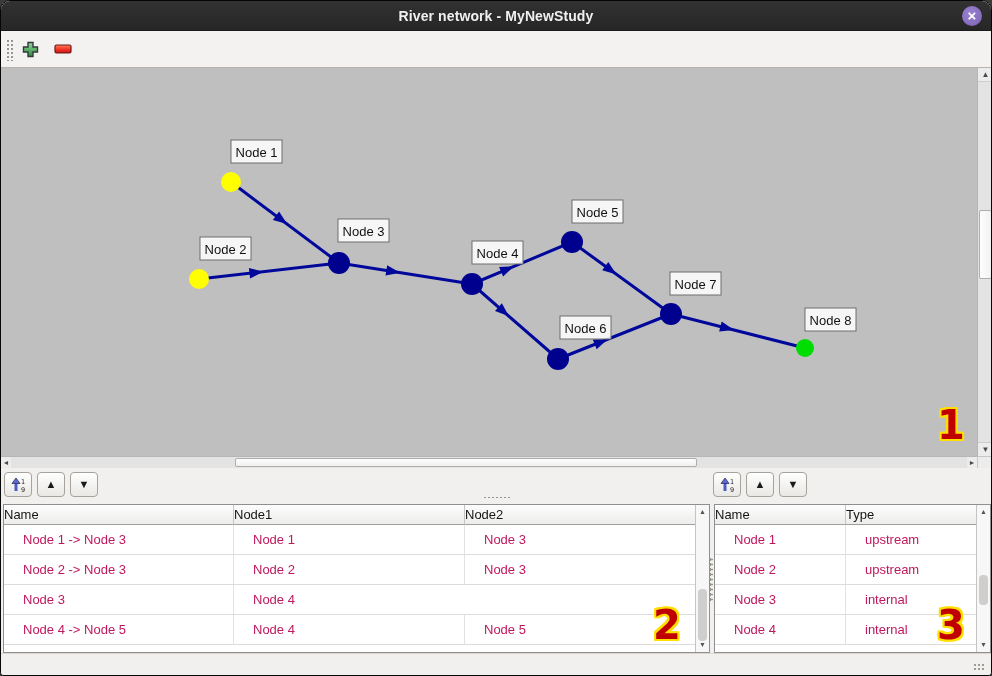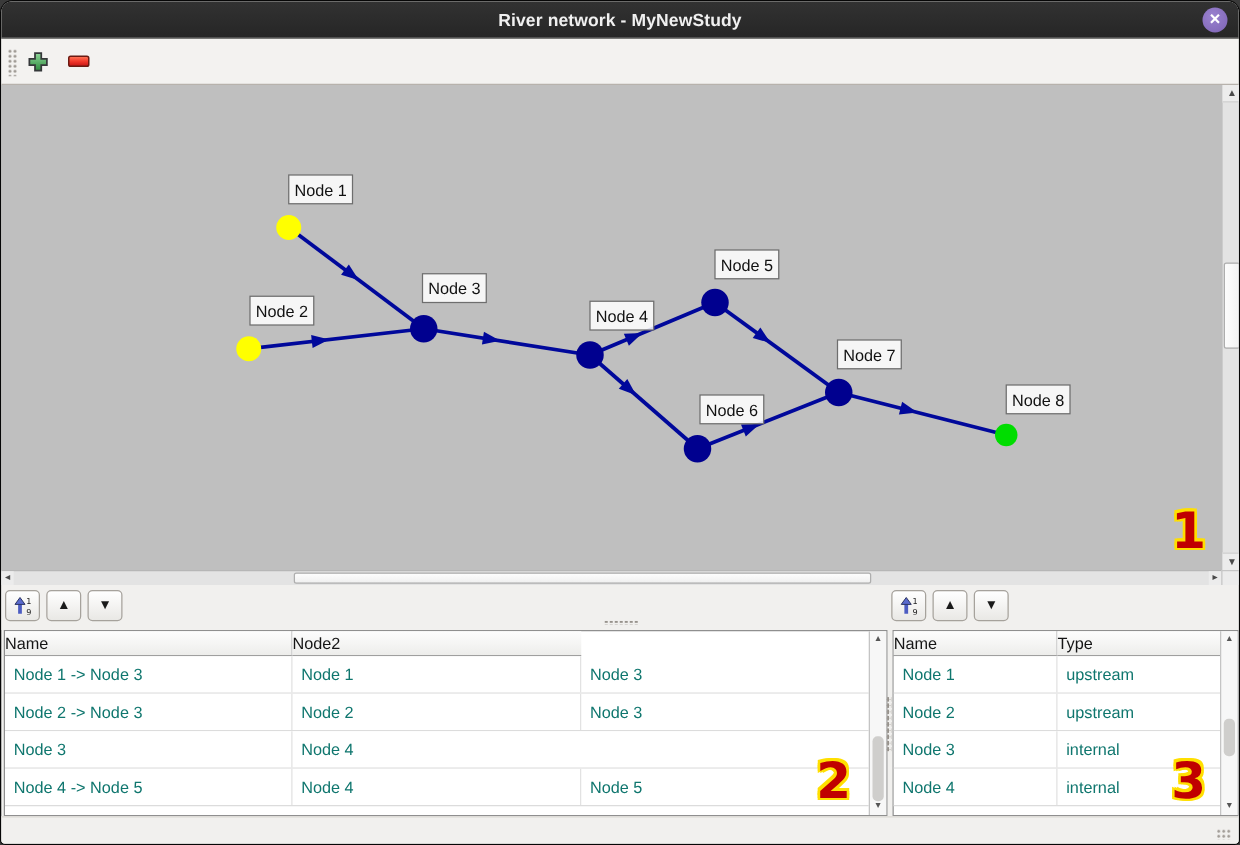--- a/index.html
+++ b/index.html
@@ -55,21 +55,21 @@
   #links-table{left:2px;width:707px;}
   #nodes-table{left:713px;width:277px;}
   .t-head{display:grid;height:20px;}
   #links-table .t-head,#links-table .tr{grid-template-columns:230px 231px 1fr;}
   #nodes-table .t-head,#nodes-table .tr{grid-template-columns:131px 1fr;}
   .th{background:linear-gradient(#fdfdfd,#ededeb);border-right:1px solid #c6c6c6;border-bottom:1px solid #9f9f9f;
       font-size:13px;color:#151515;text-align:left;line-height:19px;overflow:hidden;}
   .th:last-child{border-right:none;}
   .t-body{position:relative;}
   .tr{display:grid;height:30px;border-bottom:1px solid #dcdcdc;background:#fff;}
-  .td{font-size:13px;color:#0f766e;line-height:29px;padding-left:7px;border-right:1px solid #e2e2e2;
+  .td{font-size:13px;color:#be185d;line-height:29px;padding-left:19px;border-right:1px solid #e2e2e2;
       overflow:hidden;white-space:nowrap;}
   .td:last-child{border-right:none;}
   .t-scroll{position:absolute;right:0;top:0;bottom:0;width:14px;background:#f7f7f7;border-left:1px solid #c4c4c4;}
   .t-scroll .arr{position:absolute;left:0;width:13px;height:12px;text-align:center;line-height:12px;font-size:7px;color:#555;}
   .t-scroll .arr.up{top:1px;}
   .t-scroll .arr.dn{bottom:1px;}
   .t-scroll .thumb{position:absolute;left:2px;width:9px;background:#cfcecc;border-radius:4px;}
   #links-scroll-thumb{top:84px;height:52px;}
   #nodes-scroll-thumb{top:70px;height:30px;}
   
@@ -203,20 +203,21 @@
     </button>
     <button class="mini-btn" style="left:778px;">
       <span class="tri">▼</span>
     </button>
     <div class="h-splitter"></div>
   </div>
 
   <div class="gtable" id="links-table">
     <div class="t-head">
         <div class="th">Name</div>
+        <div class="th">Node1</div>
         <div class="th">Node2</div>
       </div>
     <div class="t-body">
         <div class="tr">
           <div class="td">Node 1 -&gt; Node 3</div>
           <div class="td">Node 1</div>
           <div class="td">Node 3</div>
         </div>
         <div class="tr">
           <div class="td">Node 2 -&gt; Node 3</div>

